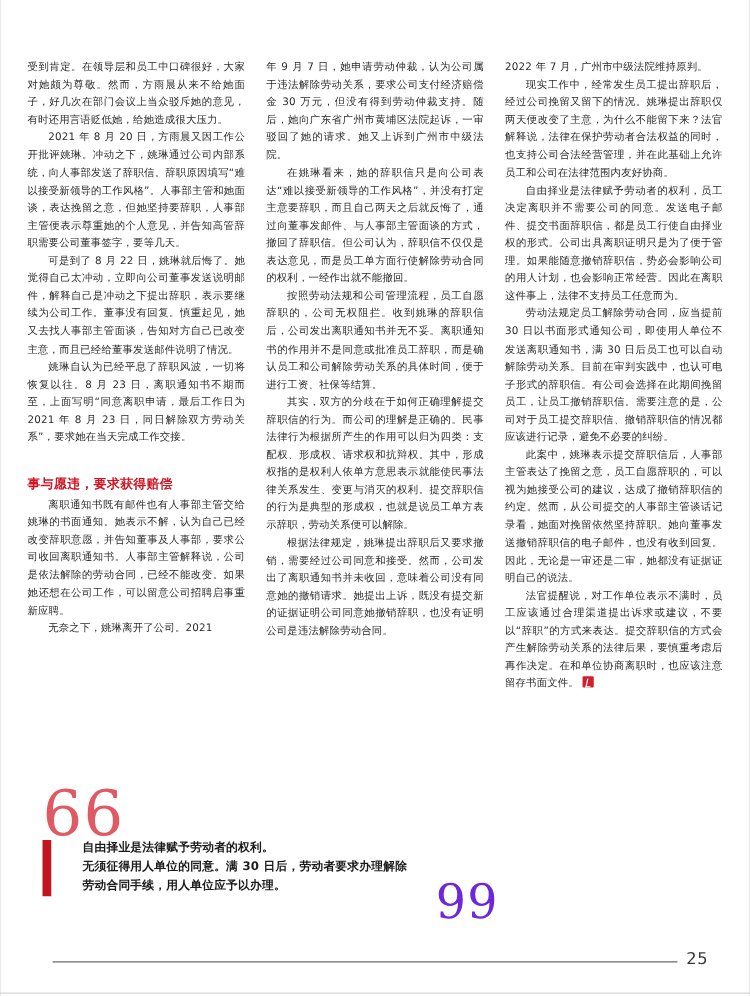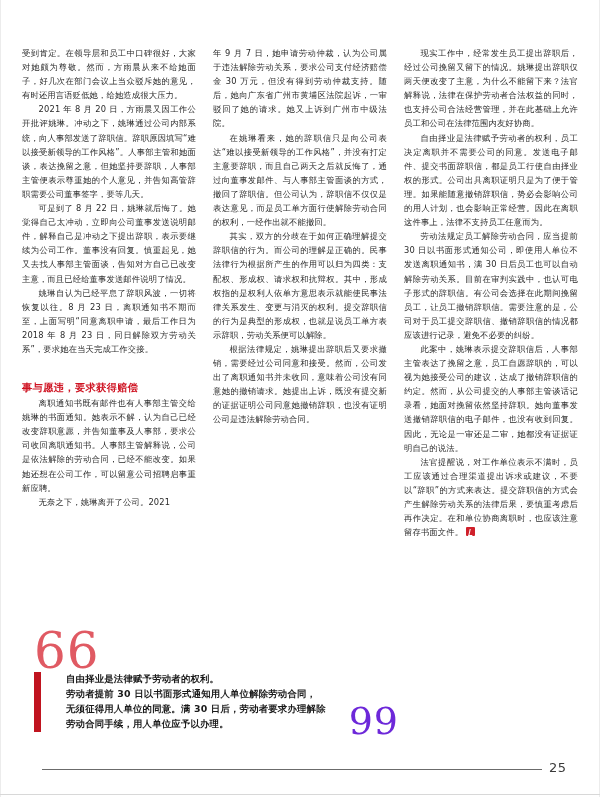--- a/index.html
+++ b/index.html
@@ -188,49 +188,50 @@
 
   <div class="edge-rule-left"></div>
   <div class="edge-rule-right"></div>
 
   <div class="columns">
 
     <div class="col col-left">
       <p class="body-text cont">受到肯定。在领导层和员工中口碑很好，大家对她颇为尊敬。然而，方雨晨从来不给她面子，好几次在部门会议上当众驳斥她的意见，有时还用言语贬低她，给她造成很大压力。</p>
       <p class="body-text">2021 年 8 月 20 日，方雨晨又因工作公开批评姚琳。冲动之下，姚琳通过公司内部系统，向人事部发送了辞职信。辞职原因填写“难以接受新领导的工作风格”。人事部主管和她面谈，表达挽留之意，但她坚持要辞职，人事部主管便表示尊重她的个人意见，并告知高管辞职需要公司董事签字，要等几天。</p>
       <p class="body-text">可是到了 8 月 22 日，姚琳就后悔了。她觉得自己太冲动，立即向公司董事发送说明邮件，解释自己是冲动之下提出辞职，表示要继续为公司工作。董事没有回复。慎重起见，她又去找人事部主管面谈，告知对方自己已改变主意，而且已经给董事发送邮件说明了情况。</p>
-      <p class="body-text">姚琳自认为已经平息了辞职风波，一切将恢复以往。8 月 23 日，离职通知书不期而至，上面写明“同意离职申请，最后工作日为 2018 年 8 月 23 日，同日解除双方劳动关系”，要求她在当天完成工作交接。</p>
+      <p class="body-text">姚琳自认为已经平息了辞职风波，一切将恢复以往。8 月 23 日，离职通知书不期而至，上面写明“同意离职申请，最后工作日为 2021 年 8 月 23 日，同日解除双方劳动关系”，要求她在当天完成工作交接。</p>
       <h2 class="sub-head first">事与愿违，要求获得赔偿</h2>
       <p class="body-text">离职通知书既有邮件也有人事部主管交给姚琳的书面通知。她表示不解，认为自己已经改变辞职意愿，并告知董事及人事部，要求公司收回离职通知书。人事部主管解释说，公司是依法解除的劳动合同，已经不能改变。如果她还想在公司工作，可以留意公司招聘启事重新应聘。</p>
       <p class="body-text">无奈之下，姚琳离开了公司。2021</p>
     </div>
 
     <div class="col col-mid">
       <p class="body-text cont">年 9 月 7 日，她申请劳动仲裁，认为公司属于违法解除劳动关系，要求公司支付经济赔偿金 30 万元，但没有得到劳动仲裁支持。随后，她向广东省广州市黄埔区法院起诉，一审驳回了她的请求。她又上诉到广州市中级法院。</p>
       <p class="body-text">在姚琳看来，她的辞职信只是向公司表达“难以接受新领导的工作风格”，并没有打定主意要辞职，而且自己两天之后就反悔了，通过向董事发邮件、与人事部主管面谈的方式，撤回了辞职信。但公司认为，辞职信不仅仅是表达意见，而是员工单方面行使解除劳动合同的权利，一经作出就不能撤回。</p>
+      <p class="body-text">按照劳动法规和公司管理流程，员工自愿辞职的，公司无权阻拦。收到姚琳的辞职信后，公司发出离职通知书并无不妥。离职通知书的作用并不是同意或批准员工辞职，而是确认员工和公司解除劳动关系的具体时间，便于进行工资、社保等结算。</p>
       <p class="body-text">其实，双方的分歧在于如何正确理解提交辞职信的行为。而公司的理解是正确的。民事法律行为根据所产生的作用可以归为四类：支配权、形成权、请求权和抗辩权。其中，形成权指的是权利人依单方意思表示就能使民事法律关系发生、变更与消灭的权利。提交辞职信的行为是典型的形成权，也就是说员工单方表示辞职，劳动关系便可以解除。</p>
       <p class="body-text">根据法律规定，姚琳提出辞职后又要求撤销，需要经过公司同意和接受。然而，公司发出了离职通知书并未收回，意味着公司没有同意她的撤销请求。她提出上诉，既没有提交新的证据证明公司同意她撤销辞职，也没有证明公司是违法解除劳动合同。</p>
     </div>
 
     <div class="col col-right">
+      <p class="body-text cont">2022 年 7 月，广州市中级法院维持原判。</p>
       <p class="body-text">现实工作中，经常发生员工提出辞职后，经过公司挽留又留下的情况。姚琳提出辞职仅两天便改变了主意，为什么不能留下来？法官解释说，法律在保护劳动者合法权益的同时，也支持公司合法经营管理，并在此基础上允许员工和公司在法律范围内友好协商。</p>
       <p class="body-text">自由择业是法律赋予劳动者的权利，员工决定离职并不需要公司的同意。发送电子邮件、提交书面辞职信，都是员工行使自由择业权的形式。公司出具离职证明只是为了便于管理。如果能随意撤销辞职信，势必会影响公司的用人计划，也会影响正常经营。因此在离职这件事上，法律不支持员工任意而为。</p>
       <p class="body-text">劳动法规定员工解除劳动合同，应当提前 30 日以书面形式通知公司，即使用人单位不发送离职通知书，满 30 日后员工也可以自动解除劳动关系。目前在审判实践中，也认可电子形式的辞职信。有公司会选择在此期间挽留员工，让员工撤销辞职信。需要注意的是，公司对于员工提交辞职信、撤销辞职信的情况都应该进行记录，避免不必要的纠纷。</p>
       <p class="body-text">此案中，姚琳表示提交辞职信后，人事部主管表达了挽留之意，员工自愿辞职的，可以视为她接受公司的建议，达成了撤销辞职信的约定。然而，从公司提交的人事部主管谈话记录看，她面对挽留依然坚持辞职。她向董事发送撤销辞职信的电子邮件，也没有收到回复。因此，无论是一审还是二审，她都没有证据证明自己的说法。</p>
       <p class="body-text"><span>法官提醒说，对工作单位表示不满时，员工应该通过合理渠道提出诉求或建议，不要以“辞职”的方式来表达。提交辞职信的方式会产生解除劳动关系的法律后果，要慎重考虑后再作决定。在和单位协商离职时，也应该注意留存书面文件。</span><span class="end-mark"></span></p>
     </div>
   </div>
 
   <div class="pullquote">
     <div class="quote-open">66</div>
     <div class="quote-body">
       <div class="quote-bar"></div>
       <div class="quote-lines">
         <div>自由择业是法律赋予劳动者的权利。</div>
-        <div>劳动者提前 30 日以书面形式通知用人单位解除劳动合同，</div>
         <div>无须征得用人单位的同意。满 30 日后，劳动者要求办理解除</div>
         <div>劳动合同手续，用人单位应予以办理。</div>
       </div>
     </div>
     <div class="quote-close">99</div>
   </div>
 
   <div class="footer-rule"></div>
   <div class="page-number">25</div>
   <div class="edge-rule-bottom"></div>

